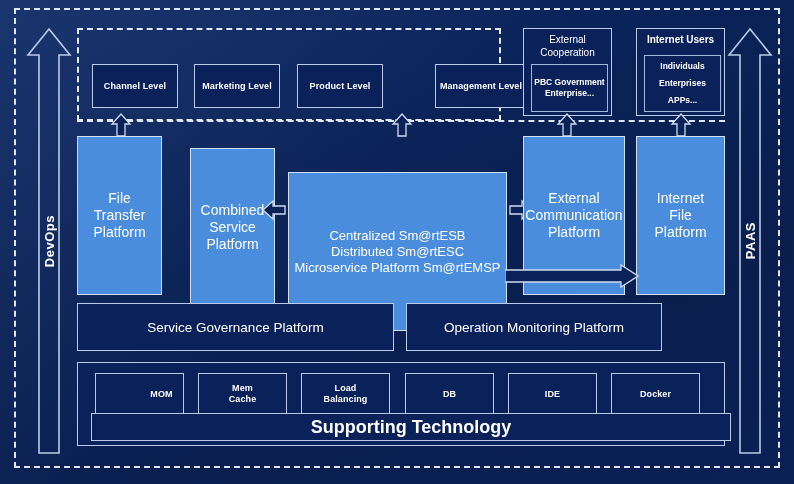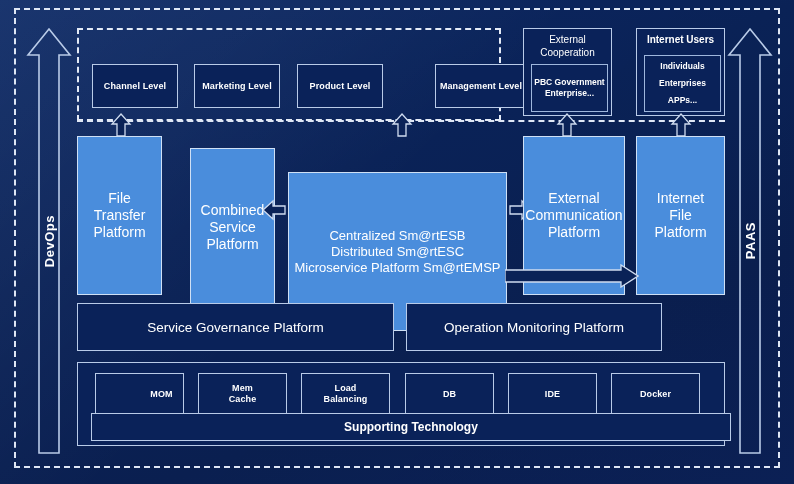--- a/index.html
+++ b/index.html
@@ -45,21 +45,21 @@
     display:flex;align-items:center;justify-content:center;
     text-align:center;
     color:#ffffff;
   }
 
   .lbl-sm{font-size:9px;font-weight:bold;letter-spacing:.1px;line-height:11px;justify-content:center;}
   .lbl-xs{font-size:8.5px;font-weight:bold;line-height:11px;}
   .lbl-md{font-size:13px;font-weight:normal;line-height:16px;margin-top:36px;}
   .lbl-lg{font-size:14px;font-weight:normal;line-height:17px;}
   .lbl-gov{font-size:13.5px;font-weight:normal;}
-  .lbl-sup{font-size:12px;font-weight:bold;}
+  .lbl-sup{font-size:18px;font-weight:bold;}
   .lbl-ext-title{font-size:10px;font-weight:normal;line-height:13px;}
   .lbl-iu-title{font-size:10px;font-weight:bold;}
 
   
   .sidearrow{position:absolute;}
   .sidearrow svg{display:block;}
   .sidearrow .vtext{
     position:absolute;left:0;right:0;
     text-align:center;
     font-size:13px;font-weight:bold;color:#ffffff;

